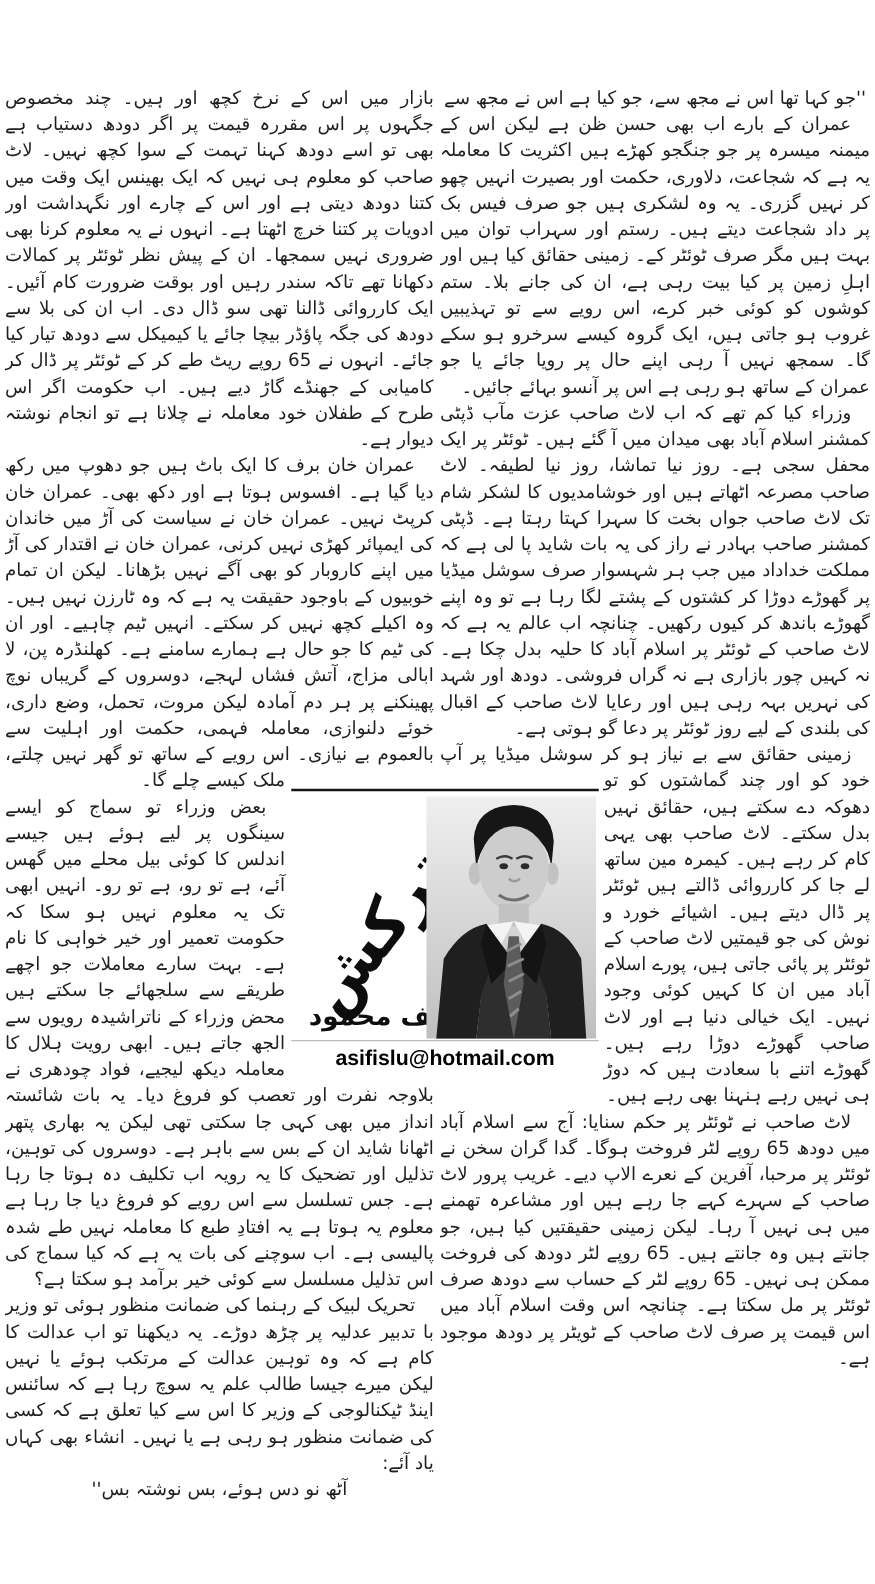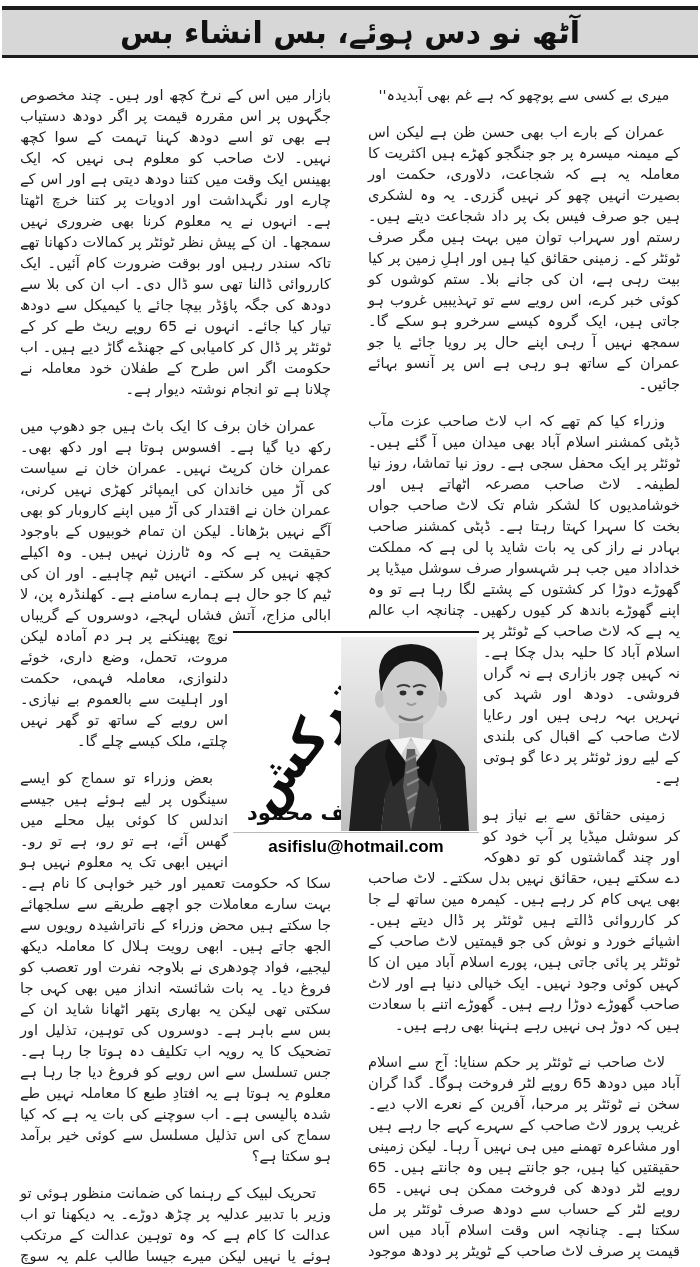--- a/index.html
+++ b/index.html
@@ -9,21 +9,21 @@
   .title-bar{position:absolute;left:2px;right:2px;top:6px;height:52px;background:#d7d7d7;
              border-top:4px solid #1c1c1c;border-bottom:3px solid #1c1c1c;
              display:flex;align-items:center;justify-content:center;box-sizing:border-box;}
   .title-bar h1{margin:0;font-size:30px;font-weight:bold;direction:rtl;color:#111;
                 font-family:"DejaVu Sans",sans-serif;letter-spacing:-1px;}
   
   .col{position:absolute;top:68px;height:1196px;overflow:hidden;direction:rtl;
        font-size:14.6px;line-height:21px;text-align:justify;}
   .col-right{right:4px;width:344px;}
   .col-left{left:4px;width:343px;}
-  .col p{margin:16px;}
+  .col p{margin:0;}
   p.indent{text-indent:15px;}
   .verse{text-align:center;margin:1px 0;}
   
   .strut-l{float:left;width:0;height:563px;}
   .cut-l{float:left;clear:left;width:131px;height:232px;}
   .strut-r{float:right;width:0;height:563px;}
   .cut-r{float:right;clear:right;width:119px;height:232px;}
   
   .author-block{position:absolute;left:233px;top:631px;width:246px;height:230px;
                 background:#fff;border-top:2px solid #161616;box-sizing:border-box;}
@@ -34,42 +34,39 @@
   .photo{position:absolute;right:2px;top:4px;width:136px;height:194px;}
   .email-bar{position:absolute;left:0;right:0;bottom:0;height:28px;background:#fff;
              border-top:1px solid #bbb;display:flex;align-items:center;justify-content:center;}
   .email-bar span{font-family:"Liberation Sans",sans-serif;font-weight:bold;font-size:17px;color:#000;}
 </style>
 </head>
 <body>
 
 <div class="page">
 
-  <div class="title-bar">
-    <h1>آٹھ نو دس ہوئے، بس انشاء بس</h1>
-  </div>
 
   <div class="col col-right">
     <div class="strut-l"></div>
     <div class="cut-l"></div>
-    <p class="verse">میری بے کسی سے پوچھو کہ ہے غم بھی آبدیدہ''</p>
+    <p class="verse">''جو کہا تھا اس نے مجھ سے، جو کیا ہے اس نے مجھ سے</p>
     <p class="indent">عمران کے بارے اب بھی حسن ظن ہے لیکن اس کے میمنہ میسرہ پر جو جنگجو کھڑے ہیں اکثریت کا معاملہ یہ ہے کہ شجاعت، دلاوری، حکمت اور بصیرت انہیں چھو کر نہیں گزری۔ یہ وہ لشکری ہیں جو صرف فیس بک پر داد شجاعت دیتے ہیں۔ رستم اور سہراب توان میں بہت ہیں مگر صرف ٹوئٹر کے۔ زمینی حقائق کیا ہیں اور اہلِ زمین پر کیا بیت رہی ہے، ان کی جانے بلا۔ ستم کوشوں کو کوئی خبر کرے، اس رویے سے تو تہذیبیں غروب ہو جاتی ہیں، ایک گروہ کیسے سرخرو ہو سکے گا۔ سمجھ نہیں آ رہی اپنے حال پر رویا جائے یا جو عمران کے ساتھ ہو رہی ہے اس پر آنسو بہائے جائیں۔</p>
     <p class="indent">وزراء کیا کم تھے کہ اب لاٹ صاحب عزت مآب ڈپٹی کمشنر اسلام آباد بھی میدان میں آ گئے ہیں۔ ٹوئٹر پر ایک محفل سجی ہے۔ روز نیا تماشا، روز نیا لطیفہ۔ لاٹ صاحب مصرعہ اٹھاتے ہیں اور خوشامدیوں کا لشکر شام تک لاٹ صاحب جواں بخت کا سہرا کہتا رہتا ہے۔ ڈپٹی کمشنر صاحب بہادر نے راز کی یہ بات شاید پا لی ہے کہ مملکت خداداد میں جب ہر شہسوار صرف سوشل میڈیا پر گھوڑے دوڑا کر کشتوں کے پشتے لگا رہا ہے تو وہ اپنے گھوڑے باندھ کر کیوں رکھیں۔ چنانچہ اب عالم یہ ہے کہ لاٹ صاحب کے ٹوئٹر پر اسلام آباد کا حلیہ بدل چکا ہے۔ نہ کہیں چور بازاری ہے نہ گراں فروشی۔ دودھ اور شہد کی نہریں بہہ رہی ہیں اور رعایا لاٹ صاحب کے اقبال کی بلندی کے لیے روز ٹوئٹر پر دعا گو ہوتی ہے۔</p>
     <p class="indent">زمینی حقائق سے بے نیاز ہو کر سوشل میڈیا پر آپ خود کو اور چند گماشتوں کو تو دھوکہ دے سکتے ہیں، حقائق نہیں بدل سکتے۔ لاٹ صاحب بھی یہی کام کر رہے ہیں۔ کیمرہ مین ساتھ لے جا کر کارروائی ڈالتے ہیں ٹوئٹر پر ڈال دیتے ہیں۔ اشیائے خورد و نوش کی جو قیمتیں لاٹ صاحب کے ٹوئٹر پر پائی جاتی ہیں، پورے اسلام آباد میں ان کا کہیں کوئی وجود نہیں۔ ایک خیالی دنیا ہے اور لاٹ صاحب گھوڑے دوڑا رہے ہیں۔ گھوڑے اتنے با سعادت ہیں کہ دوڑ ہی نہیں رہے ہنہنا بھی رہے ہیں۔</p>
     <p class="indent">لاٹ صاحب نے ٹوئٹر پر حکم سنایا: آج سے اسلام آباد میں دودھ 65 روپے لٹر فروخت ہوگا۔ گدا گران سخن نے ٹوئٹر پر مرحبا، آفرین کے نعرے الاپ دیے۔ غریب پرور لاٹ صاحب کے سہرے کہے جا رہے ہیں اور مشاعرہ تھمنے میں ہی نہیں آ رہا۔ لیکن زمینی حقیقتیں کیا ہیں، جو جانتے ہیں وہ جانتے ہیں۔ 65 روپے لٹر دودھ کی فروخت ممکن ہی نہیں۔ 65 روپے لٹر کے حساب سے دودھ صرف ٹوئٹر پر مل سکتا ہے۔ چنانچہ اس وقت اسلام آباد میں اس قیمت پر صرف لاٹ صاحب کے ٹویٹر پر دودھ موجود ہے۔</p>
   </div>
 
   <div class="col col-left">
     <div class="strut-r"></div>
     <div class="cut-r"></div>
     <p>بازار میں اس کے نرخ کچھ اور ہیں۔ چند مخصوص جگہوں پر اس مقررہ قیمت پر اگر دودھ دستیاب ہے بھی تو اسے دودھ کہنا تہمت کے سوا کچھ نہیں۔ لاٹ صاحب کو معلوم ہی نہیں کہ ایک بھینس ایک وقت میں کتنا دودھ دیتی ہے اور اس کے چارے اور نگہداشت اور ادویات پر کتنا خرچ اٹھتا ہے۔ انہوں نے یہ معلوم کرنا بھی ضروری نہیں سمجھا۔ ان کے پیش نظر ٹوئٹر پر کمالات دکھانا تھے تاکہ سندر رہیں اور بوقت ضرورت کام آئیں۔ ایک کارروائی ڈالنا تھی سو ڈال دی۔ اب ان کی بلا سے دودھ کی جگہ پاؤڈر بیچا جائے یا کیمیکل سے دودھ تیار کیا جائے۔ انہوں نے 65 روپے ریٹ طے کر کے ٹوئٹر پر ڈال کر کامیابی کے جھنڈے گاڑ دیے ہیں۔ اب حکومت اگر اس طرح کے طفلان خود معاملہ نے چلانا ہے تو انجام نوشتہ دیوار ہے۔</p>
     <p class="indent">عمران خان برف کا ایک باٹ ہیں جو دھوپ میں رکھ دیا گیا ہے۔ افسوس ہوتا ہے اور دکھ بھی۔ عمران خان کرپٹ نہیں۔ عمران خان نے سیاست کی آڑ میں خاندان کی ایمپائر کھڑی نہیں کرنی، عمران خان نے اقتدار کی آڑ میں اپنے کاروبار کو بھی آگے نہیں بڑھانا۔ لیکن ان تمام خوبیوں کے باوجود حقیقت یہ ہے کہ وہ ٹارزن نہیں ہیں۔ وہ اکیلے کچھ نہیں کر سکتے۔ انہیں ٹیم چاہیے۔ اور ان کی ٹیم کا جو حال ہے ہمارے سامنے ہے۔ کھلنڈرہ پن، لا ابالی مزاج، آتش فشاں لہجے، دوسروں کے گریباں نوچ پھینکنے پر ہر دم آمادہ لیکن مروت، تحمل، وضع داری، خوئے دلنوازی، معاملہ فہمی، حکمت اور اہلیت سے بالعموم بے نیازی۔ اس رویے کے ساتھ تو گھر نہیں چلتے، ملک کیسے چلے گا۔</p>
     <p class="indent">بعض وزراء تو سماج کو ایسے سینگوں پر لیے ہوئے ہیں جیسے اندلس کا کوئی بیل محلے میں گھس آئے، ہے تو رو، ہے تو رو۔ انہیں ابھی تک یہ معلوم نہیں ہو سکا کہ حکومت تعمیر اور خیر خواہی کا نام ہے۔ بہت سارے معاملات جو اچھے طریقے سے سلجھائے جا سکتے ہیں محض وزراء کے ناتراشیدہ رویوں سے الجھ جاتے ہیں۔ ابھی رویت ہلال کا معاملہ دیکھ لیجیے، فواد چودھری نے بلاوجہ نفرت اور تعصب کو فروغ دیا۔ یہ بات شائستہ انداز میں بھی کہی جا سکتی تھی لیکن یہ بھاری پتھر اٹھانا شاید ان کے بس سے باہر ہے۔ دوسروں کی توہین، تذلیل اور تضحیک کا یہ رویہ اب تکلیف دہ ہوتا جا رہا ہے۔ جس تسلسل سے اس رویے کو فروغ دیا جا رہا ہے معلوم یہ ہوتا ہے یہ افتادِ طبع کا معاملہ نہیں طے شدہ پالیسی ہے۔ اب سوچنے کی بات یہ ہے کہ کیا سماج کی اس تذلیل مسلسل سے کوئی خیر برآمد ہو سکتا ہے؟</p>
     <p class="indent">تحریک لبیک کے رہنما کی ضمانت منظور ہوئی تو وزیر با تدبیر عدلیہ پر چڑھ دوڑے۔ یہ دیکھنا تو اب عدالت کا کام ہے کہ وہ توہین عدالت کے مرتکب ہوئے یا نہیں لیکن میرے جیسا طالب علم یہ سوچ رہا ہے کہ سائنس اینڈ ٹیکنالوجی کے وزیر کا اس سے کیا تعلق ہے کہ کسی کی ضمانت منظور ہو رہی ہے یا نہیں۔ انشاء بھی کہاں یاد آئے:</p>
-    <p class="verse">آٹھ نو دس ہوئے، بس انشاء بس''</p>
+    <p class="verse">آٹھ نو دس ہوئے، بس نوشتہ بس''</p>
   </div>
 
   <div class="author-block">
     <div class="tarkash">ترکش</div>
     <div class="author-name">آصف محمود</div>
     <svg class="photo" viewBox="0 0 136 194" xmlns="http://www.w3.org/2000/svg">
       <defs>
         <linearGradient id="bgGrad" x1="0" y1="0" x2="0" y2="1">
           <stop offset="0" stop-color="#efefef"></stop>
           <stop offset="1" stop-color="#bfbfbf"></stop>

